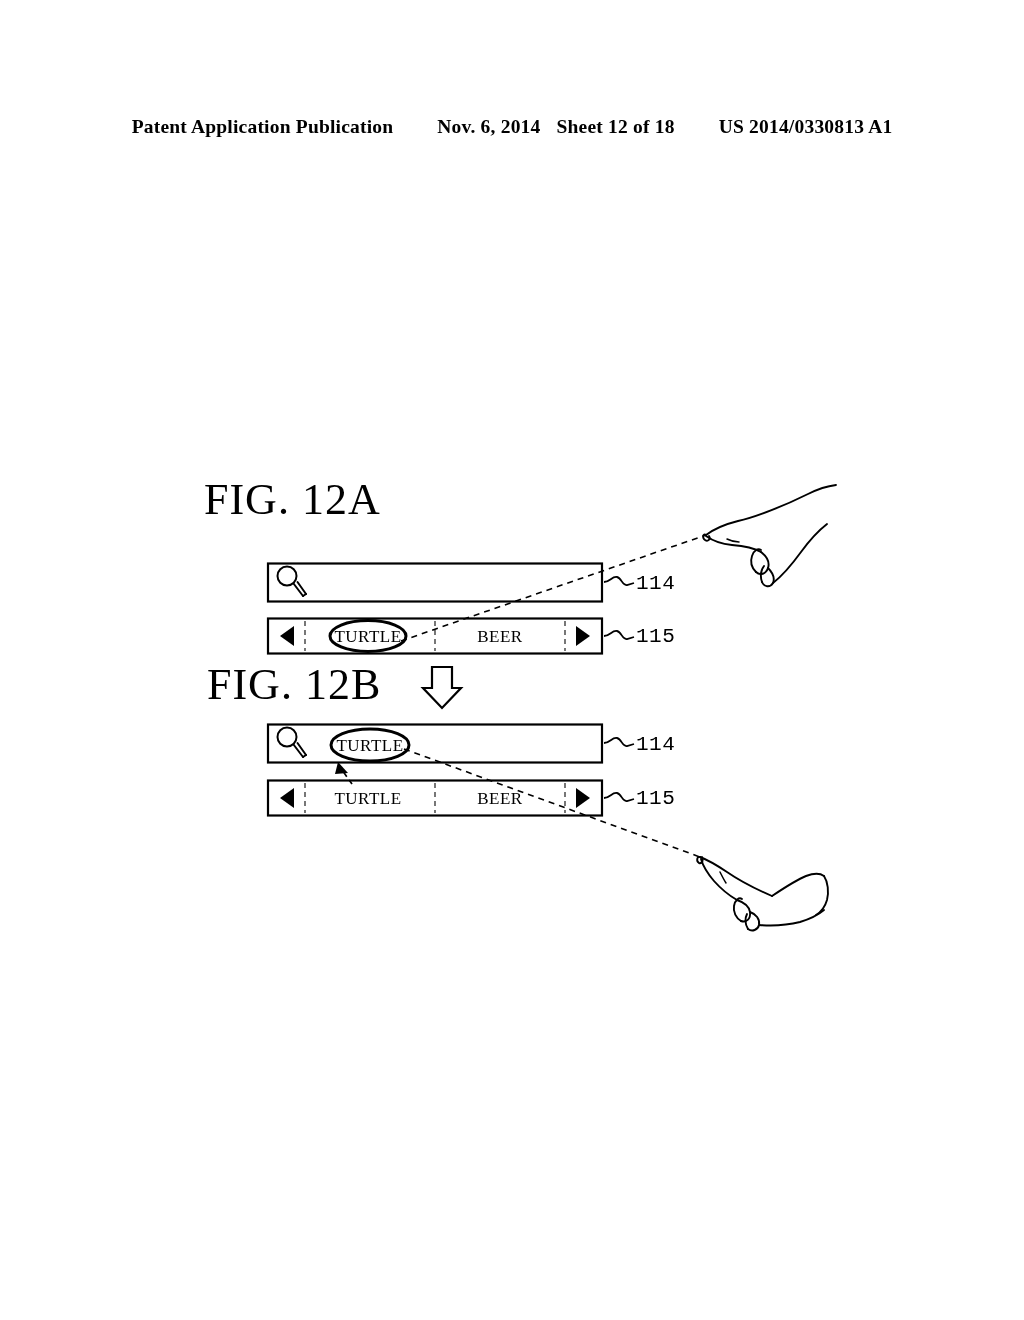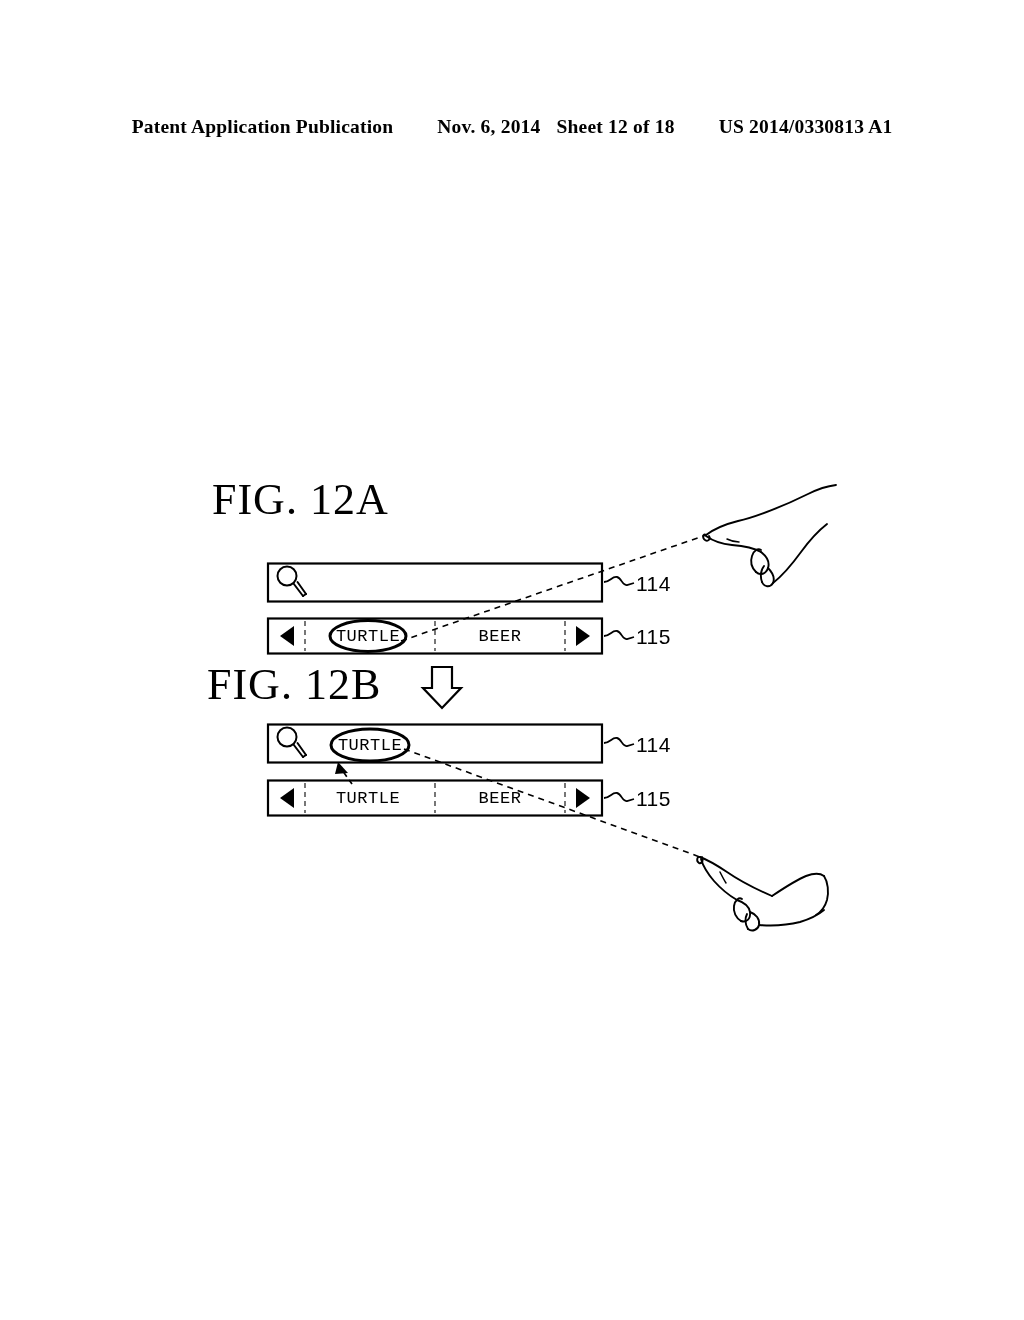--- a/index.html
+++ b/index.html
@@ -36,45 +36,45 @@
 
   
   .fig-label {
     position: absolute;
     font-family: "Liberation Serif", serif;
     font-size: 44px;
     font-weight: normal;
     letter-spacing: 1px;
     white-space: nowrap;
   }
-  #fig-12a-label { left: 212px; top: 474px; }
+  #fig-12a-label { left: 204px; top: 474px; }
   #fig-12b-label { left: 207px; top: 659px; }
 
   
   #figure-svg {
     position: absolute;
     left: 0;
     top: 0;
     width: 1024px;
     height: 1320px;
     pointer-events: none;
   }
 
   
   .ui-text {
     position: absolute;
-    font-family: Liberation Mono, monospace;
+    font-family: Liberation Serif, serif;
     font-size: 17px;
     letter-spacing: 0.5px;
     white-space: nowrap;
     text-align: center;
   }
   .ref-num {
     position: absolute;
-    font-family: Liberation Sans, sans-serif;
+    font-family: Liberation Mono, monospace;
     font-size: 21px;
     letter-spacing: 0.5px;
     white-space: nowrap;
   }
 </style>
 </head>
 <body>
 
 <div id="patent-header">
   <span class="h-pub">Patent Application Publication</span><span class="h-date">Nov. 6, 2014</span><span class="h-sheet">Sheet 12 of 18</span><span class="h-num">US 2014/0330813 A1</span>

